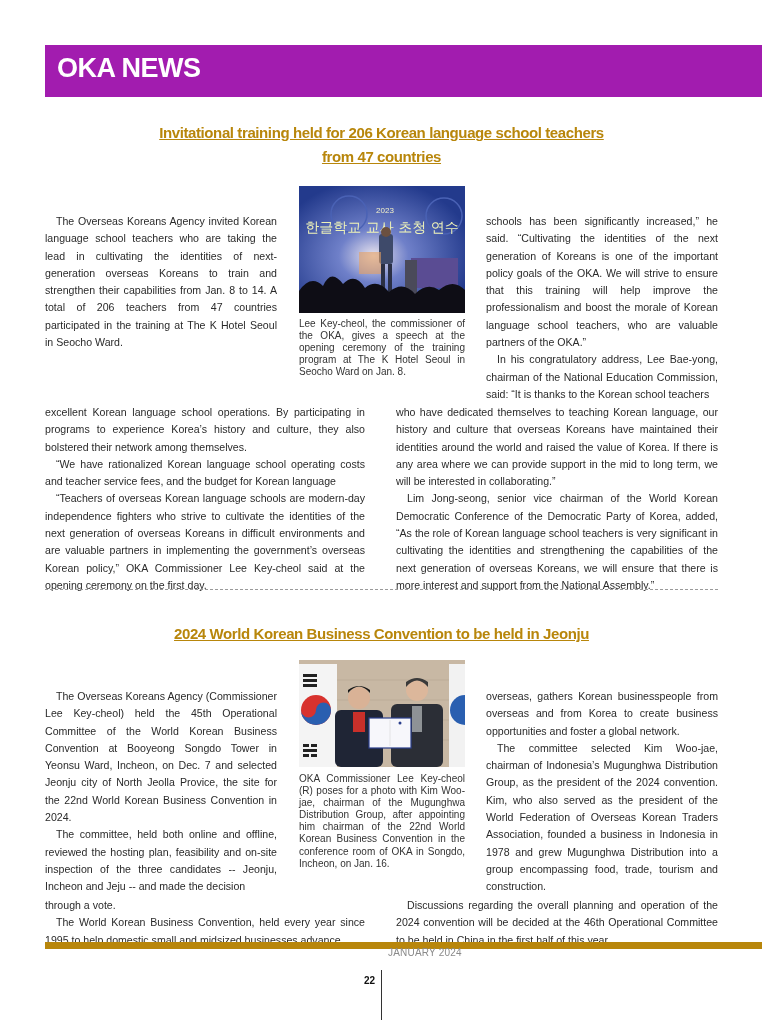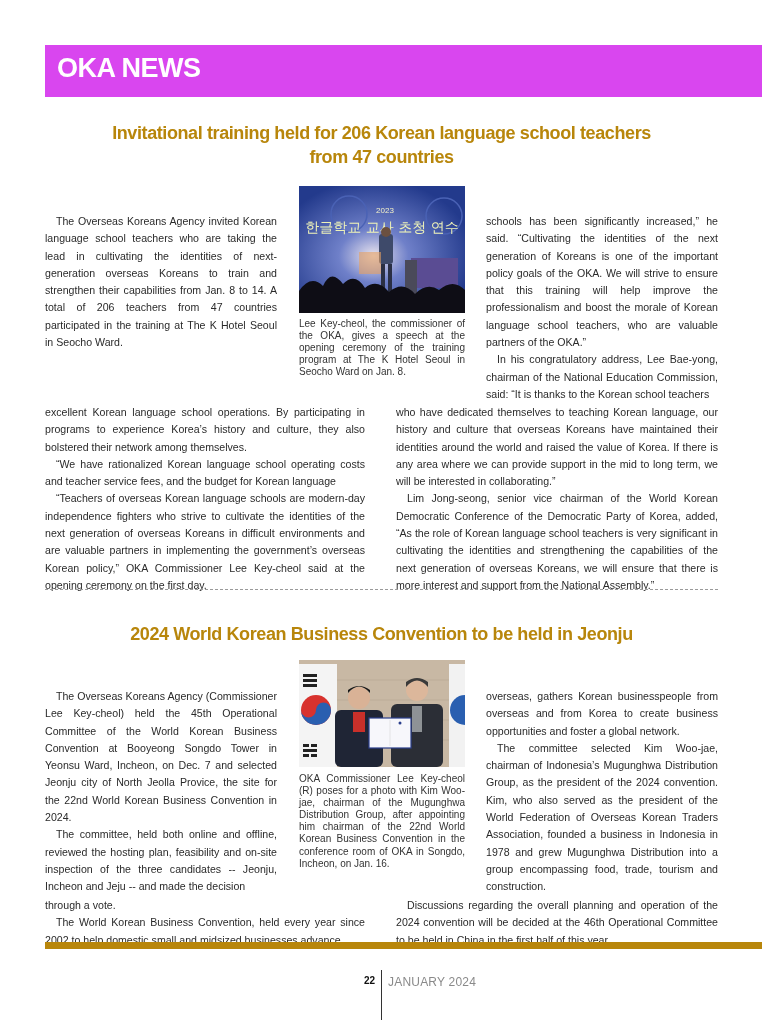--- a/index.html
+++ b/index.html
@@ -1,33 +1,33 @@
 <!DOCTYPE html>
 <html><head>
 <meta charset="utf-8">
 <style>
   html, body { margin:0; padding:0; background:#ffffff; }
   body { width:762px; height:1020px; position:relative; overflow:hidden;
          font-family:"Liberation Sans", sans-serif; color:#222; }
-  .banner { position:absolute; left:45px; top:45px; width:717px; height:52px; background:#d946ef; }
+  .banner { position:absolute; left:45px; top:45px; width:717px; height:52px; background:#a21caf; }
   .banner-title { position:absolute; left:12px; top:8px; font-family:"Liberation Sans", sans-serif;
                   font-weight:bold; font-size:27px; color:#ffffff; letter-spacing:-0.5px; }
   .headline { position:absolute; left:45px; width:673px; text-align:center; color:#B8860B;
-              font-weight:bold; font-size:18px; line-height:24px; letter-spacing:-0.4px; }
+              font-weight:bold; font-size:15px; line-height:24px; letter-spacing:-0.4px;text-decoration:underline; }
   .txt { position:absolute; font-size:10.6px; line-height:17.3px; color:#2a2a2a; text-align:justify;margin-top:32px; }
   .txt p { margin:0; text-indent:11px; }
   .txt p.noindent { text-indent:0; }
   .cap { position:absolute; font-size:10px; line-height:12.1px; color:#333; text-align:justify; }
   .photo { position:absolute; overflow:hidden; }
   .divider { position:absolute; left:45px; top:589px; width:673px; height:0;
              border-top:1.5px dashed #9a9a9a; }
   .bottom-bar { position:absolute; left:45px; top:942px; width:717px; height:7px; background:#B8860B; }
   .pnum { position:absolute; left:355px; top:975px; width:20px; text-align:right; font-weight:bold; font-size:10px; color:#111; }
   .vline { position:absolute; left:381px; top:970px; width:1px; height:50px; background:#333; }
-  .issue { position:absolute; left:388px; top:975px; font-size:12px; color:#8a8a8a; letter-spacing:0.2px; }
+  .issue { position:absolute; left:388px; top:947px; font-size:10px; color:#8a8a8a; letter-spacing:0.2px; }
 </style>
 </head>
 <body>
 
 <div class="banner">
   <span class="banner-title">OKA NEWS</span>
 </div>
 
 <div class="headline" style="top:121px;">
   <div>Invitational training held for 206 Korean language school teachers</div>
@@ -83,21 +83,21 @@
 <div class="divider"></div>
 
 <div class="headline" style="top:622px;">2024 World Korean Business Convention to be held in Jeonju</div>
 
 <div class="txt" style="left:45px; top:656px; width:232px;">
   <p>The Overseas Koreans Agency (Commissioner Lee Key-cheol) held the 45th Operational Committee of the World Korean Business Convention at Booyeong Songdo Tower in Yeonsu Ward, Incheon, on Dec. 7 and selected Jeonju city of North Jeolla Provice, the site for the 22nd World Korean Business Convention in 2024.</p>
   <p>The committee, held both online and offline, reviewed the hosting plan, feasibility and on-site inspection of the three candidates -- Jeonju, Incheon and Jeju -- and made the decision</p>
 </div>
 <div class="txt" style="left:45px; top:865px; width:320px;">
   <p class="noindent">through a vote.</p>
-  <p>The World Korean Business Convention, held every year since 2002 to help domestic small and midsized businesses advance</p>
+  <p>The World Korean Business Convention, held every year since 1995 to help domestic small and midsized businesses advance</p>
 </div>
 
 <div class="photo" style="left:299px; top:660px; width:166px; height:107px;">
   <svg width="166" height="107" viewBox="0 0 166 107">
     <rect width="166" height="107" fill="#c8b8a4"></rect>
     <g stroke="#b7a690" stroke-width="0.6">
       <line x1="0" y1="20" x2="166" y2="20"></line>
         <line x1="0" y1="40" x2="166" y2="40"></line>
       <line x1="0" y1="60" x2="166" y2="60"></line>
         <line x1="0" y1="80" x2="166" y2="80"></line>

